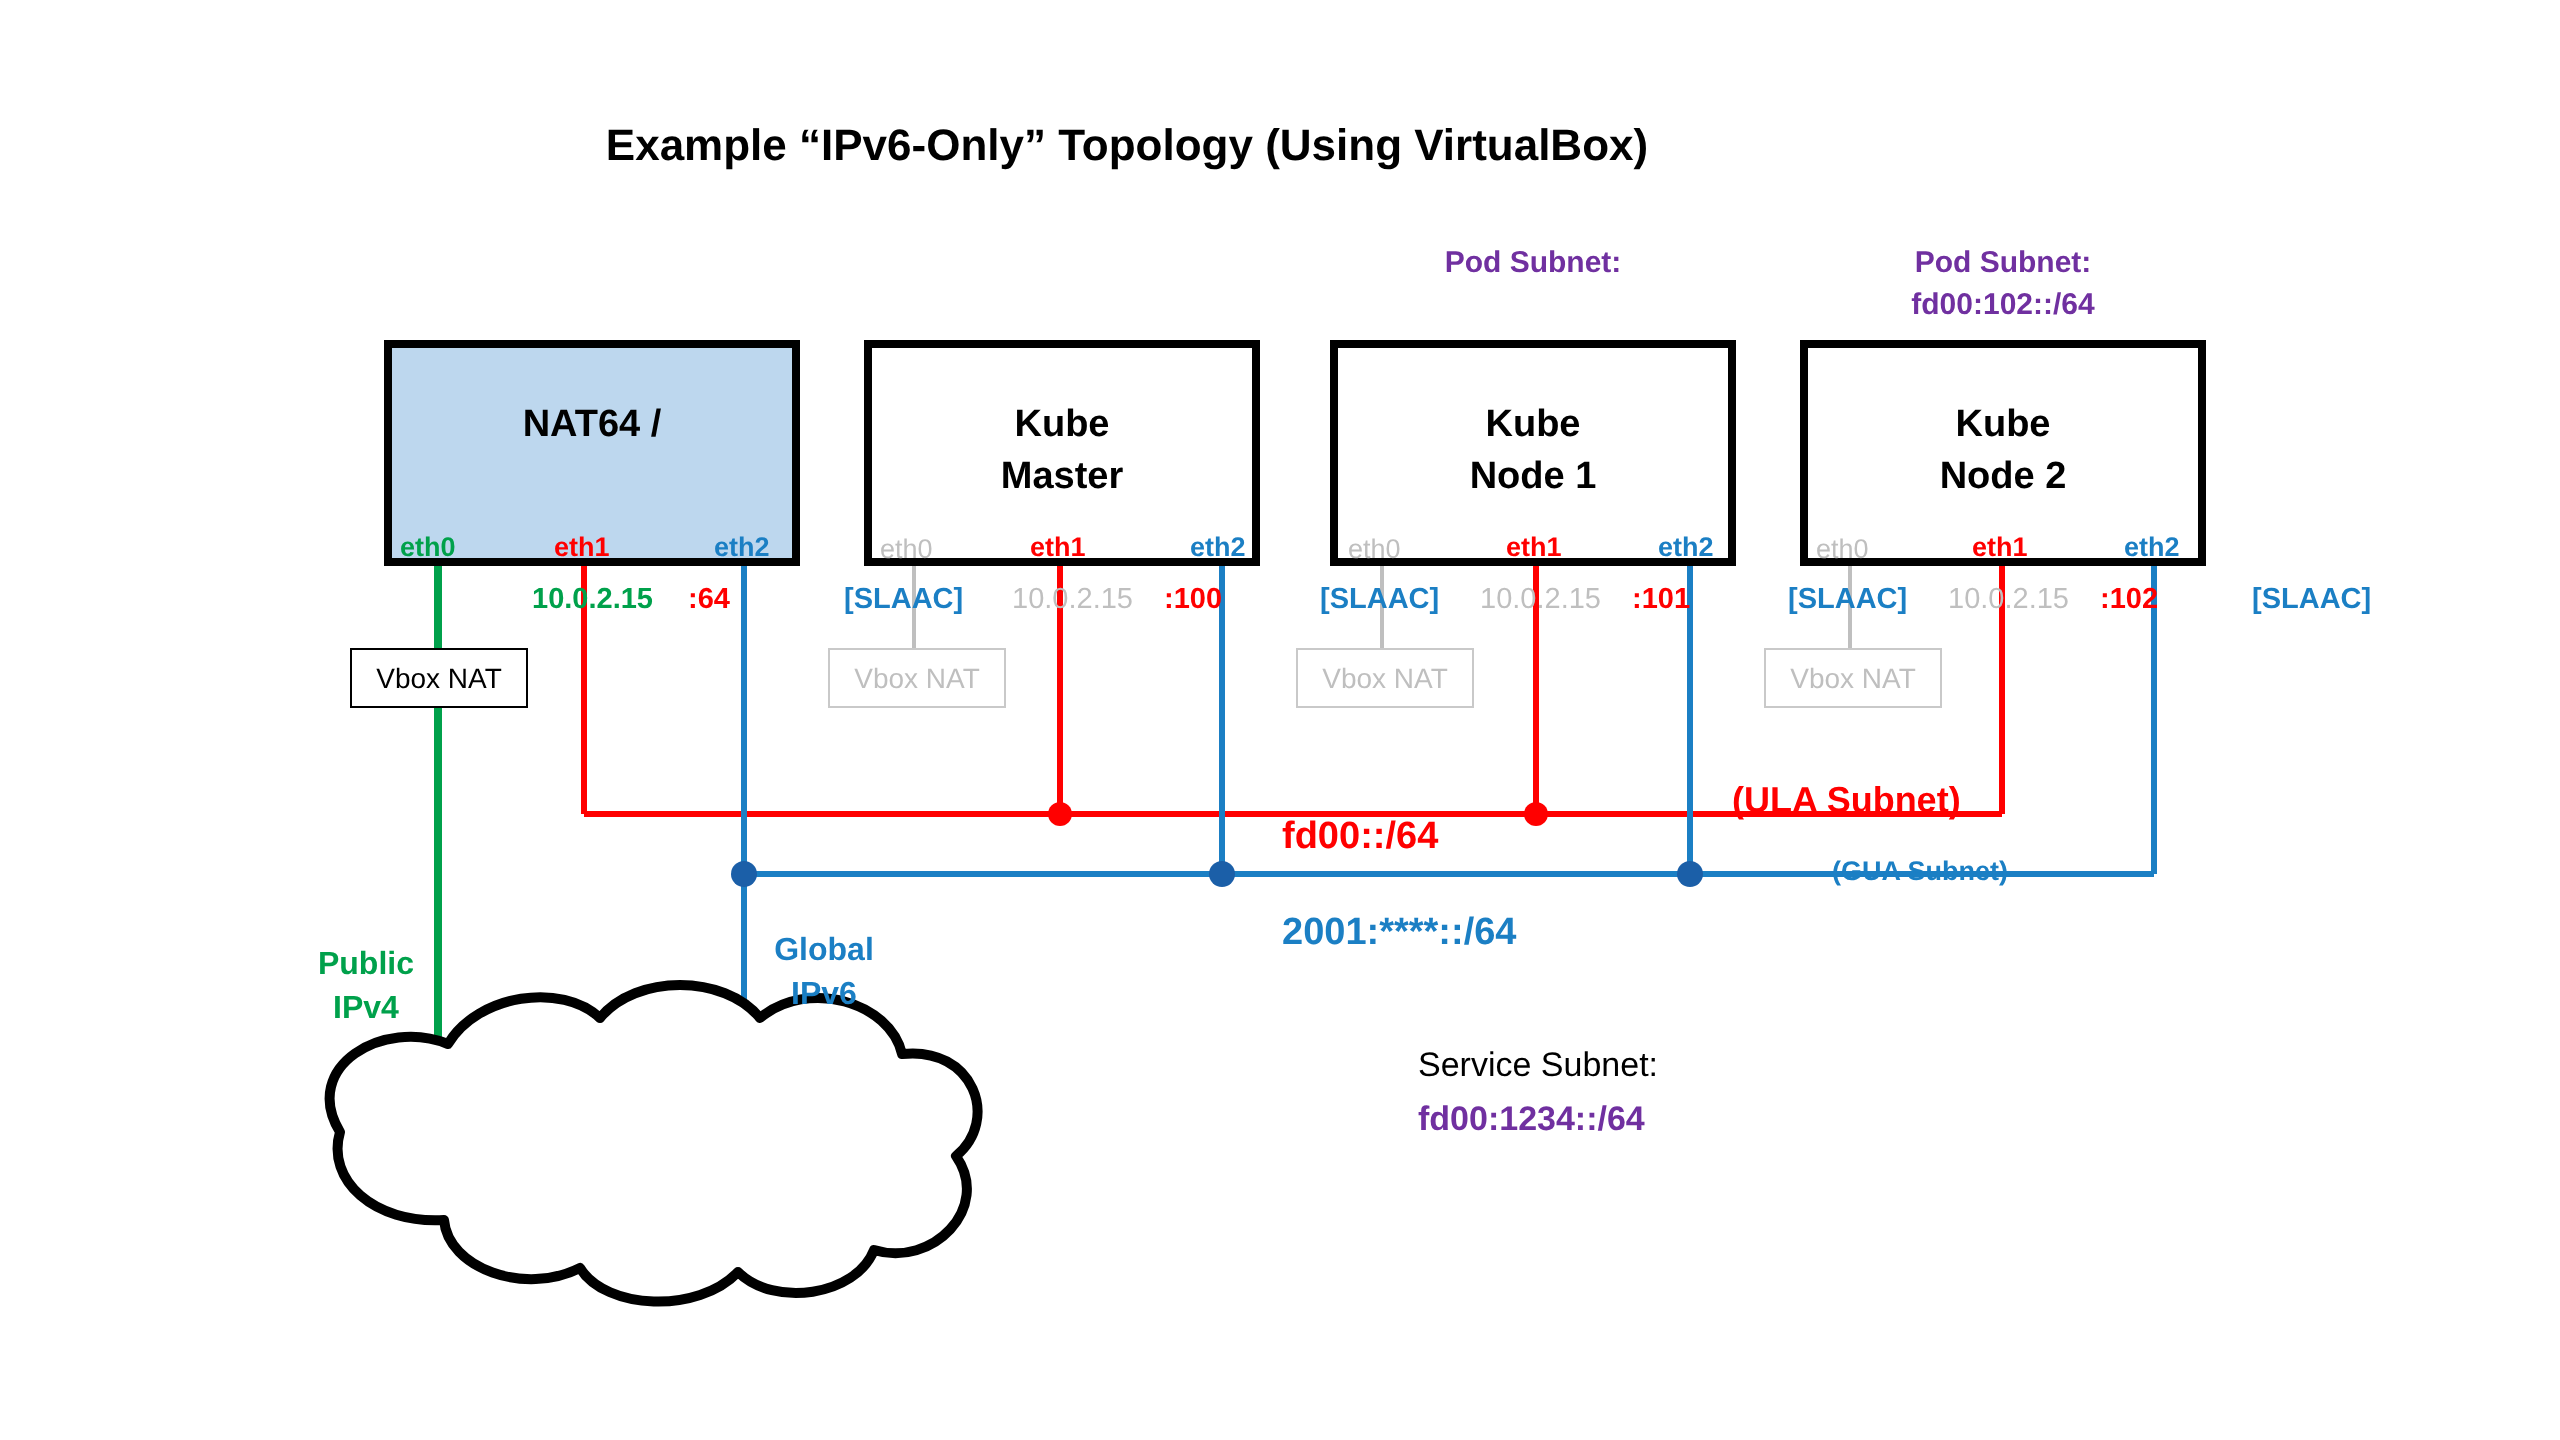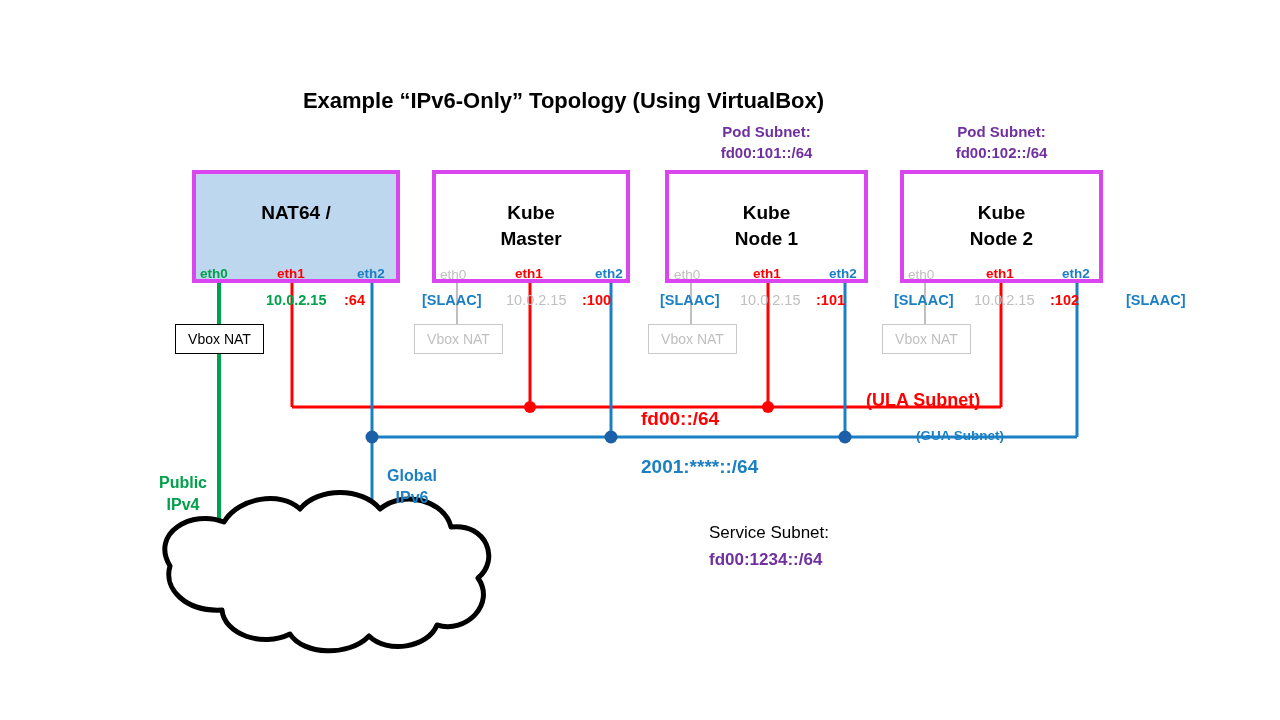--- a/index.html
+++ b/index.html
@@ -3,23 +3,23 @@
 <meta charset="utf-8">
 <style>
   html,body{margin:0;padding:0;background:#fff;}
   body{width:1280px;height:720px;position:relative;overflow:hidden;
        font-family:"Liberation Sans","DejaVu Sans",sans-serif;}
   #stage{position:absolute;left:0;top:0;width:1280px;height:720px;}
   svg#wires{position:absolute;left:0;top:0;width:1280px;height:720px;}
 
   .abs{position:absolute;}
 
-  #title{left:0;top:60px;width:1127px;text-align:center;font-size:22px;font-weight:bold;color:#000;margin-top:28px;}
+  #title{left:0;top:60px;width:1127px;text-align:center;font-size:22px;font-weight:bold;color:#000;}
 
-  .host{position:absolute;border:4px solid #d946ef;background:#fff;box-sizing:border-box;}
+  .host{position:absolute;border:4px solid #000000;background:#fff;box-sizing:border-box;}
   .host.nat64{background:#bdd7ee;}
   .host-title{position:absolute;left:0;right:0;top:26px;text-align:center;
               font-size:19px;font-weight:bold;color:#000;line-height:26px;}
 
   .eth{position:absolute;font-size:13.5px;font-weight:bold;white-space:nowrap;}
   .eth.g{color:#00a14b;}
   .eth.r{color:#ff0000;}
   .eth.b{color:#1b7fc4;}
   .eth.dim{color:#bfbfbf;font-weight:normal;font-size:13.5px;}
 
@@ -120,21 +120,20 @@
   <div class="eth dim abs" style="left:440px;top:267px;">eth0</div>
   <div class="eth r abs" style="left:515px;top:266px;">eth1</div>
   <div class="eth b abs" style="left:595px;top:266px;">eth2</div>
   <div class="addr dim abs" style="left:462px;top:292px;">10.0.2.15</div>
   <div class="addr r abs" style="left:538px;top:292px;">:100</div>
   <div class="addr b abs" style="left:616px;top:292px;">[SLAAC]</div>
   <div class="vbox dim" style="left:414px;top:324px;width:89px;height:30px;">Vbox NAT</div>
 
   <div class="podsub" style="left:665px;top:121px;width:203px;">
     <div>Pod Subnet:</div>
-    <div>fd00:101::/64</div>
   </div>
   <div class="host" style="left:665px;top:170px;width:203px;height:113px;">
     <div class="host-title">
       <div>Kube</div>
       <div>Node 1</div>
     </div>
   </div>
   <div class="eth dim abs" style="left:674px;top:267px;">eth0</div>
   <div class="eth r abs" style="left:753px;top:266px;">eth1</div>
   <div class="eth b abs" style="left:829px;top:266px;">eth2</div>

